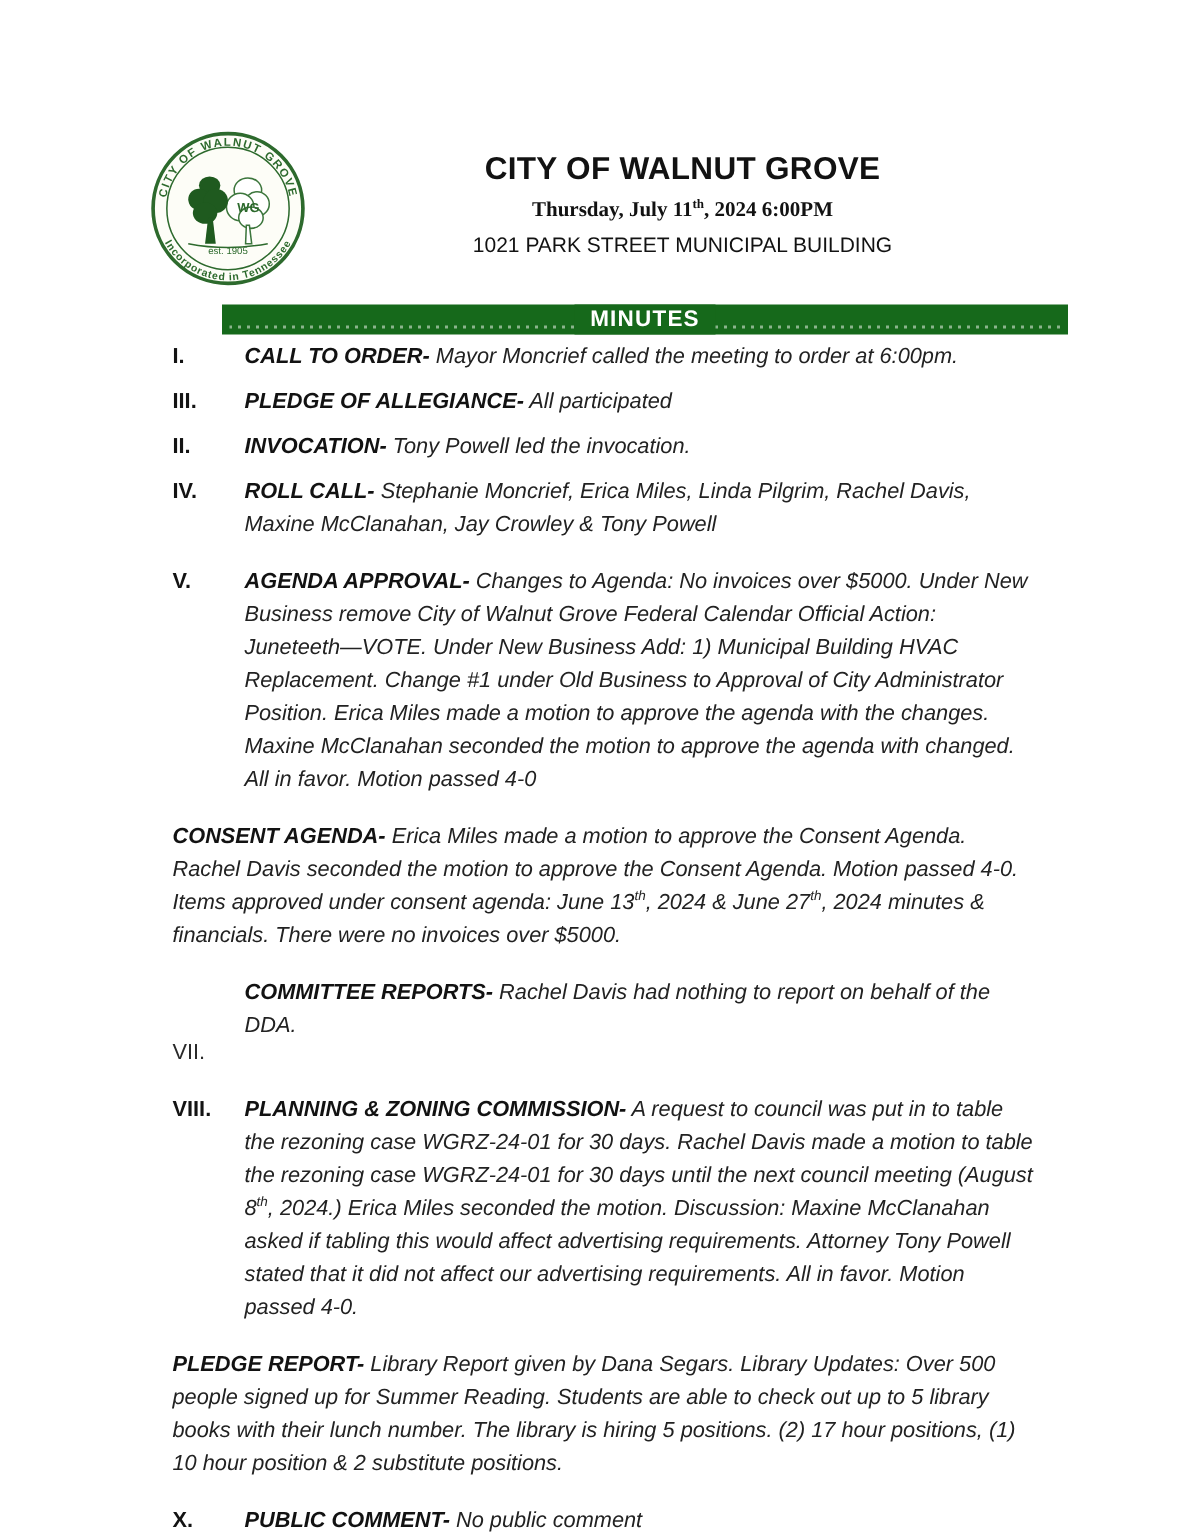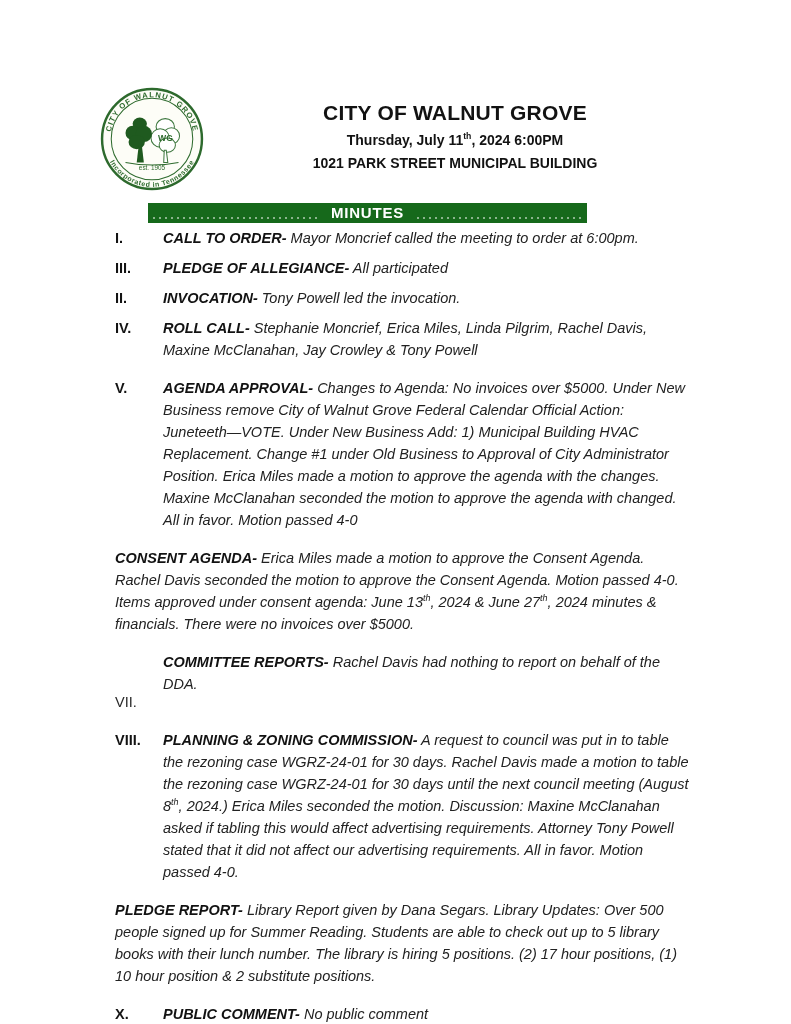--- a/index.html
+++ b/index.html
@@ -4,26 +4,26 @@
 <style>
   html, body { margin:0; padding:0; background:#ffffff; }
   .page {
     position:relative; width:791px; height:1024px; background:#ffffff;
     font-family:"Liberation Sans", sans-serif; color:#1c1c1c; overflow:hidden;
     margin:0 auto;
   }
   .logo-wrap { position:absolute; left:99px; top:86px; width:106px; height:106px; }
   .header-text { position:absolute; left:225px; top:100px; width:460px; text-align:center; color:#121212; }
   .doc-title   { font-size:21px; font-weight:bold; line-height:26px; letter-spacing:.2px; margin:0 0 3px 0; }
-  .doc-date    { font-size:14px; font-weight:bold; line-height:23px; }
-  .doc-address { font-size:14px; font-weight:bold; line-height:22px; }
+  .doc-date    { font-size:14px; font-weight:bold; line-height:23px;font-family:Liberation Serif, serif; }
+  .doc-address { font-size:14px; font-weight:normal; line-height:22px; }
   sup { font-size:62%; vertical-align:super; line-height:0; }
 
   .banner {
-    position:absolute; left:148px; top:203px; width:439px; height:20px;
+    position:absolute; left:148px; top:203px; width:564px; height:20px;
     text-align:center;
   }
   .banner .dots {
     position:absolute; left:5px; right:5px; bottom:4px; height:2px;
     background-image:repeating-linear-gradient(90deg, rgba(255,255,255,.5) 0 2px, transparent 2px 6px);
   }
   .banner .label {
     position:relative; display:inline-block; padding:0 10px;
     color:#ffffff; font-weight:bold; font-size:15px; line-height:20px; letter-spacing:.8px;
   }

